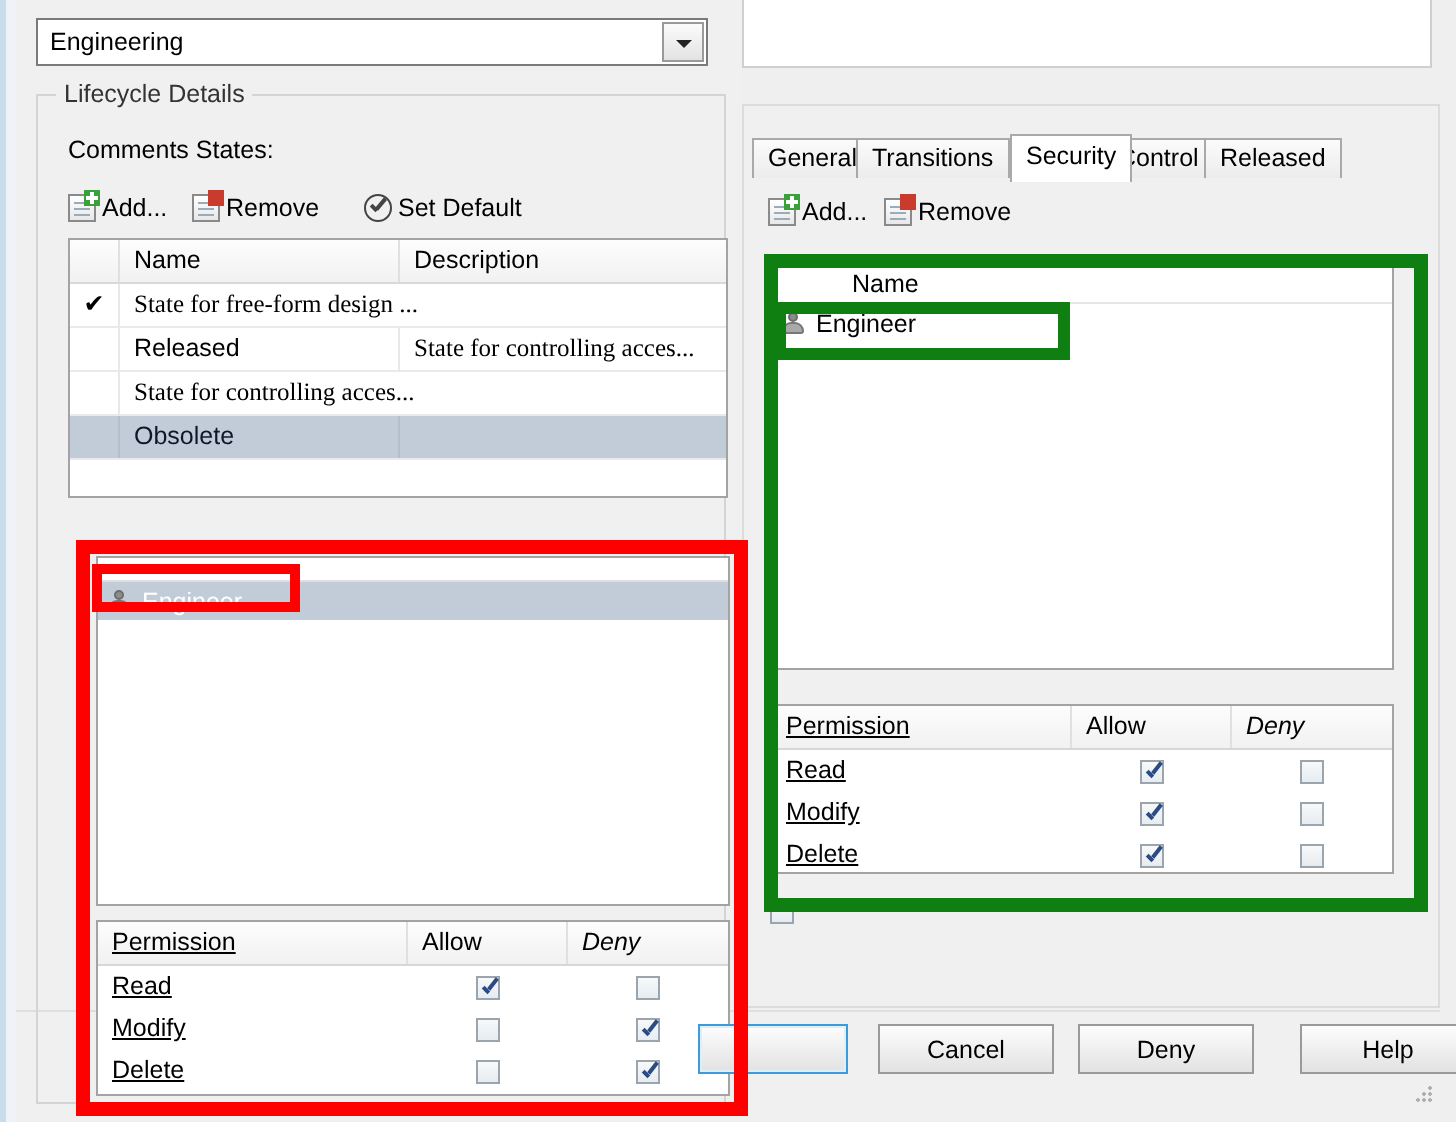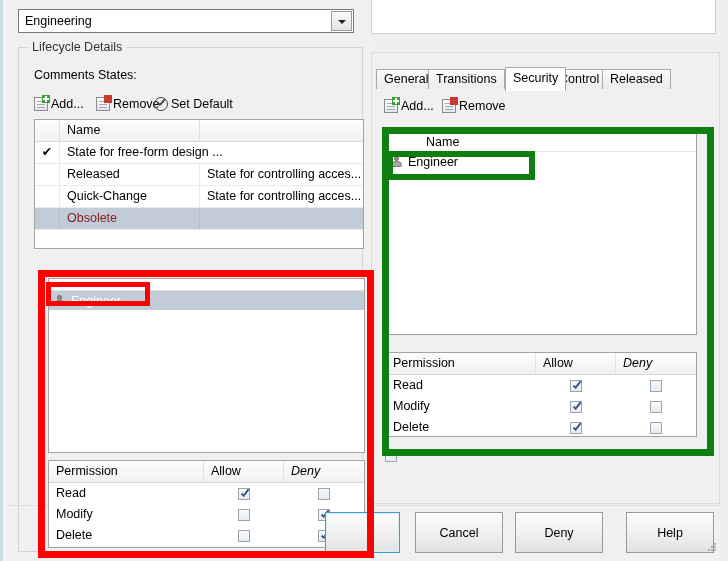--- a/index.html
+++ b/index.html
@@ -28,21 +28,21 @@
 
   
   #lifecycle-group{left:18px;top:47px;width:345px;height:505px;border:1px solid #d4d4d4;box-sizing:border-box;}
   #lifecycle-group-title{left:28px;top:40px;background:#f0f0f0;padding:0 4px;font-size:12.5px;color:#333;}
   #lifecycle-states-label{left:34px;top:68px;font-size:12.5px;}
 
   
   .tbbtn{position:absolute;top:94px;height:20px;display:flex;align-items:center;gap:3px;font-size:12.5px;}
   #tb-add{left:34px;}
   #tb-remove{left:96px;}
-  #tb-setdefault{left:154px;}
+  #tb-setdefault{left:182px;}
   .doc-ico{position:relative;width:14px;height:14px;background:linear-gradient(#ffffff,#e8e8e8);
     border:1px solid #8a8a8a;box-sizing:border-box;}
   .doc-ico:before{content:"";position:absolute;left:2px;top:3px;width:8px;height:1px;
     box-shadow:0 0 0 0 #9aa, 0 3px 0 0 #9aabbb, 0 6px 0 0 #9aabbb;background:#9aabbb;}
   .badge{position:absolute;right:-3px;top:-3px;width:8px;height:8px;}
   .badge.green{background:#3aa13a;}
   .badge.green:before{content:"";position:absolute;left:3px;top:1px;width:2px;height:6px;background:#fff;}
   .badge.green:after{content:"";position:absolute;left:1px;top:3px;width:6px;height:2px;background:#fff;}
   .badge.red{background:#c93b2d;}
   .circ-ico{width:14px;height:14px;border:1.5px solid #444;border-radius:50%;box-sizing:border-box;position:relative;}
@@ -51,42 +51,42 @@
 
   
   #states-table{left:34px;top:119px;width:330px;height:130px;background:#fff;border:1px solid #a3a3a3;box-sizing:border-box;overflow:hidden;}
   .st-hdr{display:flex;height:21px;background:linear-gradient(#fdfdfd,#f1f1f1);border-bottom:1px solid #d9d9d9;}
   .st-hdr div{font-size:12.5px;padding:3px 0 0 7px;box-sizing:border-box;border-right:1px solid #e0e0e0;}
   .c-chk{width:25px;}
   .c-name{width:140px;}
   .c-desc{flex:1;border-right:none !important;}
   .st-row{display:flex;height:21px;align-items:center;border-bottom:1px solid #eaeaea;}
   .st-row>div{font-size:12.5px;padding-left:7px;box-sizing:border-box;height:21px;line-height:20px;border-right:1px solid #e8e8e8;overflow:hidden;white-space:nowrap;}
-  .st-row .c-desc{border-right:none;}
-  .st-row.sel{background:#c2ccd9;color:#7f1d1d;}
+  .st-row .c-desc{border-right:none;font-family:Liberation Serif, serif;}
+  .st-row.sel{background:#c2ccd9;color:#0f172a;}
   .st-row.sel>div{border-right-color:#b3bdcb;}
   .chk-mark{font-size:13px;text-align:center;padding-left:0 !important;}
 
   
   #left-member-list{left:48px;top:278px;width:317px;height:175px;background:#fff;border:1px solid #a3a3a3;box-sizing:border-box;overflow:hidden;}
   #left-member-hdr{height:11px;background:#fff;border-bottom:1px solid #dedede;}
   .mem-row{display:flex;align-items:center;height:19px;padding-left:4px;gap:5px;font-size:12.5px;}
   .mem-row.sel-grey{background:#c2ccd9;color:#fff;}
   .mem-row.sel-blue{background:#3d9bf0;color:#fff;}
   .person{width:13px;height:13px;position:relative;flex:none;}
   .person .head{position:absolute;left:4px;top:1px;width:5px;height:5px;border-radius:50%;background:#8c8c8c;border:1px solid #6d6d6d;box-sizing:border-box;}
   .person .body{position:absolute;left:1px;top:6px;width:11px;height:6px;border-radius:6px 6px 2px 2px;background:#a9a9a9;border:1px solid #777;box-sizing:border-box;}
 
   
   .perm-table{background:#fff;border:1px solid #a3a3a3;box-sizing:border-box;overflow:hidden;}
   #left-perm-table{left:48px;top:460px;width:317px;height:88px;}
   #right-perm-table{left:385px;top:352px;width:312px;height:85px;}
   .p-hdr{display:flex;height:21px;background:linear-gradient(#fdfdfd,#f1f1f1);border-bottom:1px solid #d7d7d7;}
   .p-hdr div{font-size:12.5px;padding:3px 0 0 7px;box-sizing:border-box;border-right:1px solid #e0e0e0;}
-  .p-perm{flex:1;}
+  .p-perm{flex:1;text-decoration:underline;}
   .p-allow{width:80px;}
   .p-deny{width:80px;border-right:none !important;font-style:italic;}
   .p-row{display:flex;height:21px;align-items:center;}
   .p-row>div{font-size:12.5px;box-sizing:border-box;height:21px;line-height:21px;}
   .p-row .p-perm{padding-left:7px;}
   .p-row .p-allow,.p-row .p-deny{display:flex;align-items:center;justify-content:center;}
   .cb{width:12px;height:12px;border:1px solid #9aa5ae;background:linear-gradient(#f7f9fb,#e7ecf1);box-sizing:border-box;position:relative;}
   .cb.on:after{content:"";position:absolute;left:2px;top:5px;width:4px;height:2px;background:#2b4b82;transform:rotate(45deg);}
   .cb.on:before{content:"";position:absolute;left:4px;top:2px;width:7px;height:2px;background:#2b4b82;transform:rotate(-52deg);}
 
@@ -107,22 +107,22 @@
   #rt-remove{left:442px;top:96px;}
 
   
   #right-member-list{left:385px;top:131px;width:312px;height:204px;background:#fff;border:1px solid #a3a3a3;box-sizing:border-box;overflow:hidden;}
   #right-member-hdr{height:20px;font-size:12.5px;padding:3px 0 0 40px;box-sizing:border-box;background:#fff;border-bottom:1px solid #e6e6e6;}
 
   
   #nostate-row{left:385px;top:450px;display:flex;align-items:center;gap:6px;font-size:12.5px;}
 
   
-  .dlgbtn{position:absolute;top:512px;height:41px;background:linear-gradient(#fdfdfd,#e2e2e2);
-    border:1px solid #9a9a9a;box-sizing:border-box;font-size:12.5px;display:flex;align-items:center;justify-content:center;}
+  .dlgbtn{position:absolute;top:512px;height:25px;background:linear-gradient(#fdfdfd,#e2e2e2);
+    border:1px solid #9a9a9a;box-sizing:border-box;font-size:12.5px;display:flex;align-items:center;justify-content:center;margin-left:24px;}
   #btn-ok{left:325px;width:75px;border:1px solid #3c9bd8;box-shadow:inset 0 0 0 1px #dfeffa;}
   #btn-cancel{left:415px;width:88px;}
   #btn-apply{left:515px;width:88px;}
   #btn-help{left:626px;width:88px;}
   #resize-grip{left:707px;top:542px;width:10px;height:10px;
     background:
       radial-gradient(circle 1px at 2px 8px,#b0b0b0 99%,transparent),
       radial-gradient(circle 1px at 5px 8px,#b0b0b0 99%,transparent),
       radial-gradient(circle 1px at 8px 8px,#b0b0b0 99%,transparent),
       radial-gradient(circle 1px at 5px 5px,#b0b0b0 99%,transparent),
@@ -169,34 +169,34 @@
 </div>
 <div class="tbbtn" id="tb-setdefault">
   <span class="circ-ico"></span>
   <span>Set Default</span>
 </div>
 
 <div class="abs" id="states-table">
   <div class="st-hdr">
     <div class="c-chk"></div>
     <div class="c-name">Name</div>
+    <div class="c-desc">Description</div>
   </div>
   <div id="states-body">
       <div class="st-row">
         <div class="c-chk chk-mark">✔</div>
         <div class="c-desc">State for free-form design ...</div>
       </div>
       <div class="st-row">
         <div class="c-chk chk-mark"></div>
         <div class="c-name">Released</div>
         <div class="c-desc">State for controlling acces...</div>
       </div>
       <div class="st-row">
         <div class="c-chk chk-mark"></div>
-        <div class="c-name">Quick-Change</div>
         <div class="c-desc">State for controlling acces...</div>
       </div>
       <div class="st-row sel">
         <div class="c-chk chk-mark"></div>
         <div class="c-name">Obsolete</div>
       </div>
     </div>
 </div>
 
 <div class="abs" id="left-member-list">

